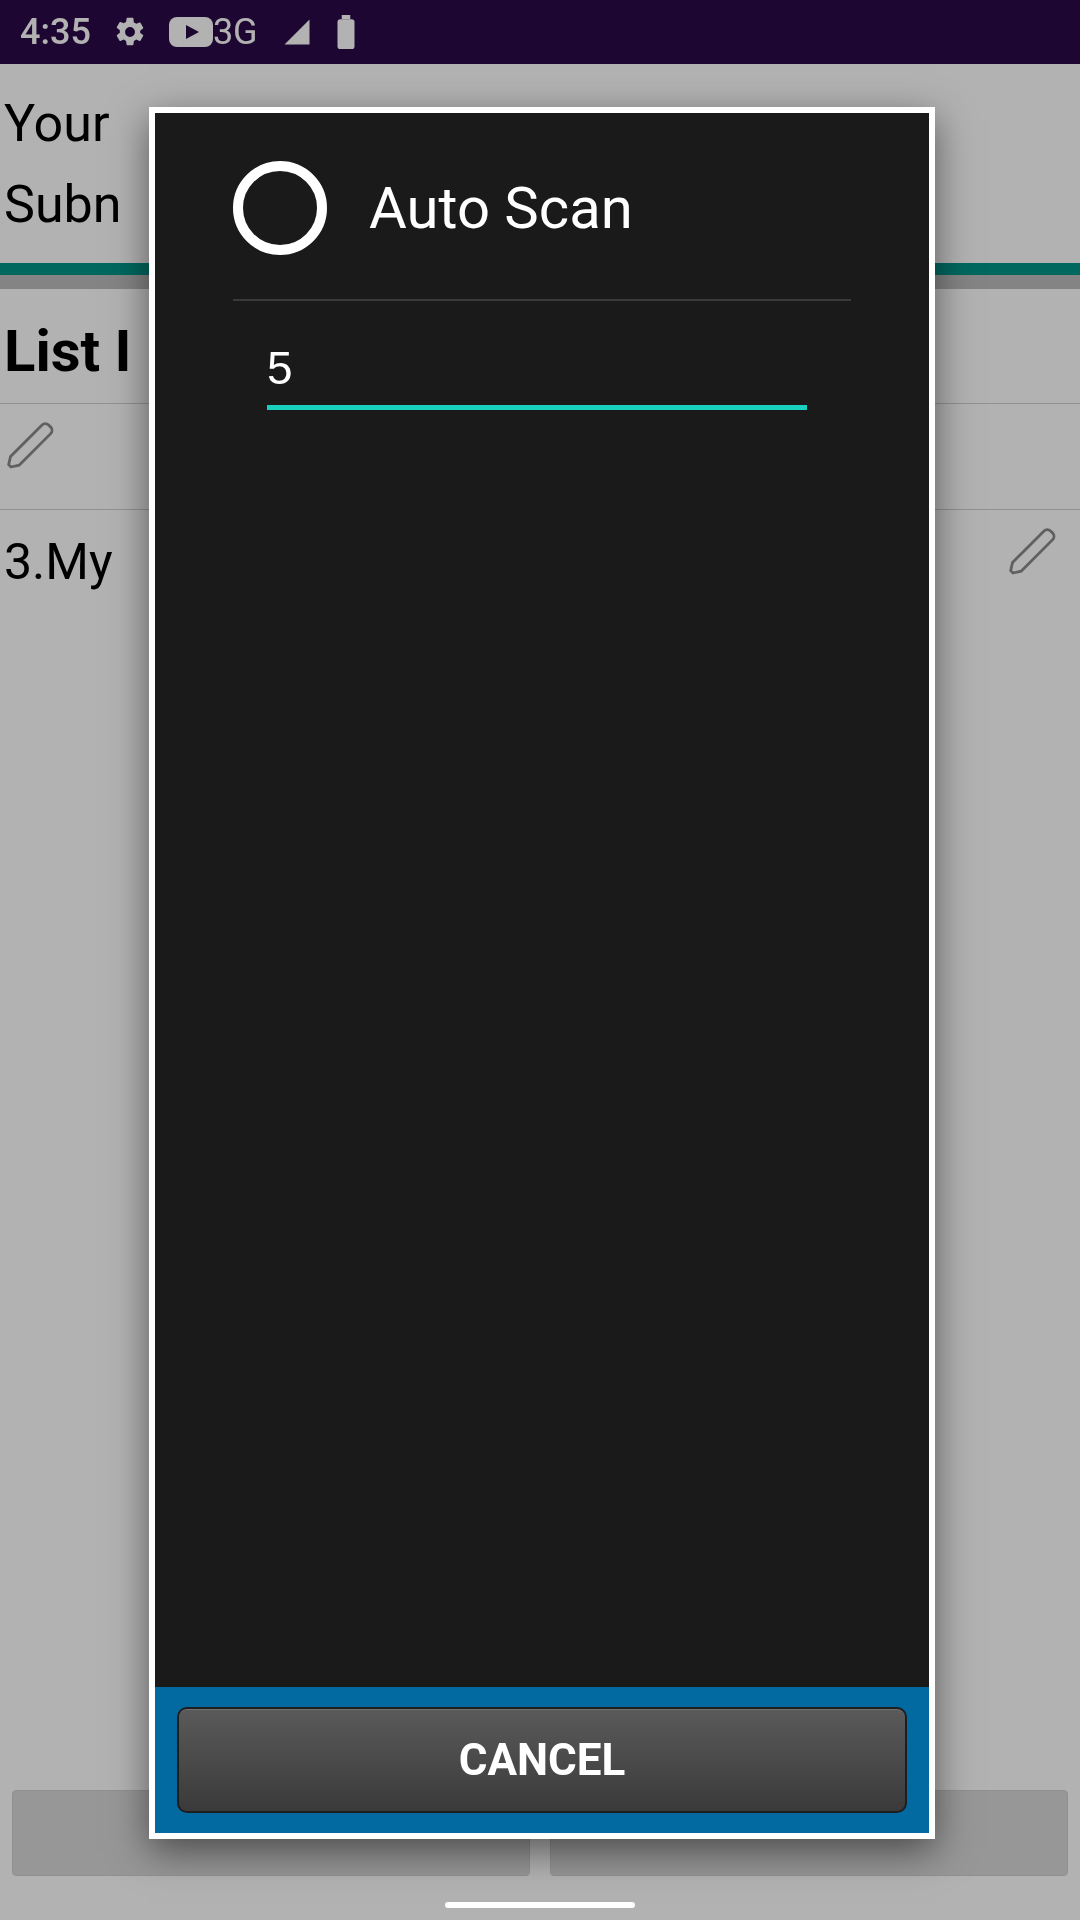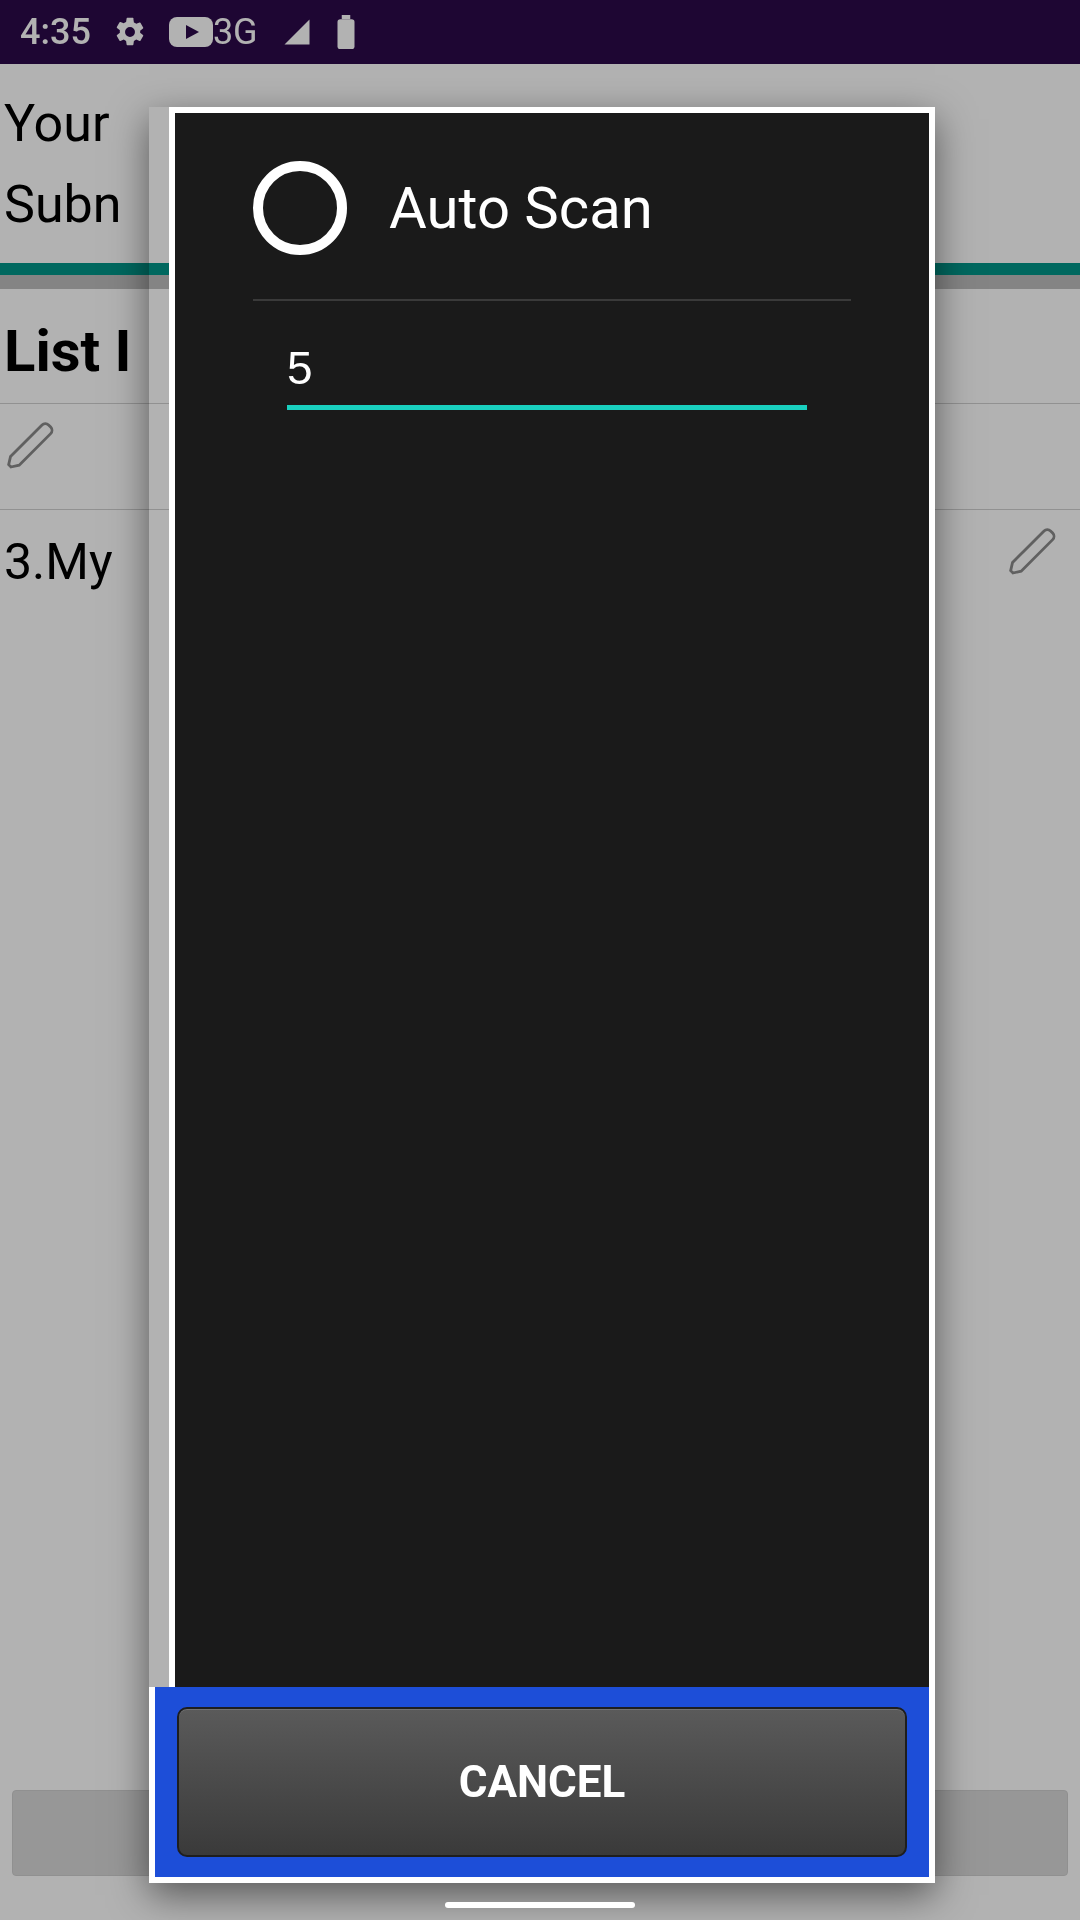--- a/index.html
+++ b/index.html
@@ -52,21 +52,21 @@
   .scrim { position: absolute; inset: 0; background: rgba(0,0,0,0.30); }
 
   
   .dialog {
     position: absolute; top: 107px; left: 149px; width: 786px;
     display: flex; flex-direction: column;
     box-shadow: 0 12px 36px rgba(0,0,0,0.5);
   }
   .dialog-body {
     background: #1a1a1a; border: 6px solid #fff; border-bottom: none;
-    height: 1580px; padding: 30px 78px 0 78px; color: #fff; margin-left: 20px;
+    height: 1580px; padding: 30px 78px 0 78px; color: #fff;
   }
   .dialog-title-row {
     display: flex; align-items: center; gap: 42px;
     padding: 18px 0 44px 0;
   }
   .title-ring {
     width: 94px; height: 94px; border-radius: 50%;
     border: 10px solid #fff; background: transparent;
   }
   .dialog-title { font-size: 58px; font-weight: 400; }
@@ -75,22 +75,22 @@
   .dialog-label { font-size: 50px; margin-top: 14px; }
   .input-wrap { margin-top: 32px; padding-left: 34px; padding-right: 44px; }
   .time-input {
     width: 100%; background: transparent; border: none; outline: none;
     color: #fff; font-size: 46px; padding-bottom: 10px;
     border-bottom: 5px solid #19d0bf;
     caret-color: #19d0bf;
   }
 
   .dialog-buttons {
-    background: #1d4ed8; border: 6px solid #fff; border-top: none;
-    height: 196px; display: flex; gap: 16px; padding: 20px 22px;
+    background: #0369a1; border: 6px solid #fff; border-top: none;
+    height: 152px; display: flex; gap: 16px; padding: 20px 22px;
   }
   .dlg-btn {
     flex: 1; display: flex; align-items: center; justify-content: center;
     background: linear-gradient(to bottom, #5a5a5a, #3a3a3a);
     border: 2px solid #1e1e1e; border-radius: 10px;
     color: #fff; font-size: 44px; font-weight: 700;
     box-shadow: inset 0 1px 0 rgba(255,255,255,0.15);
   }
 </style>
 </head>

